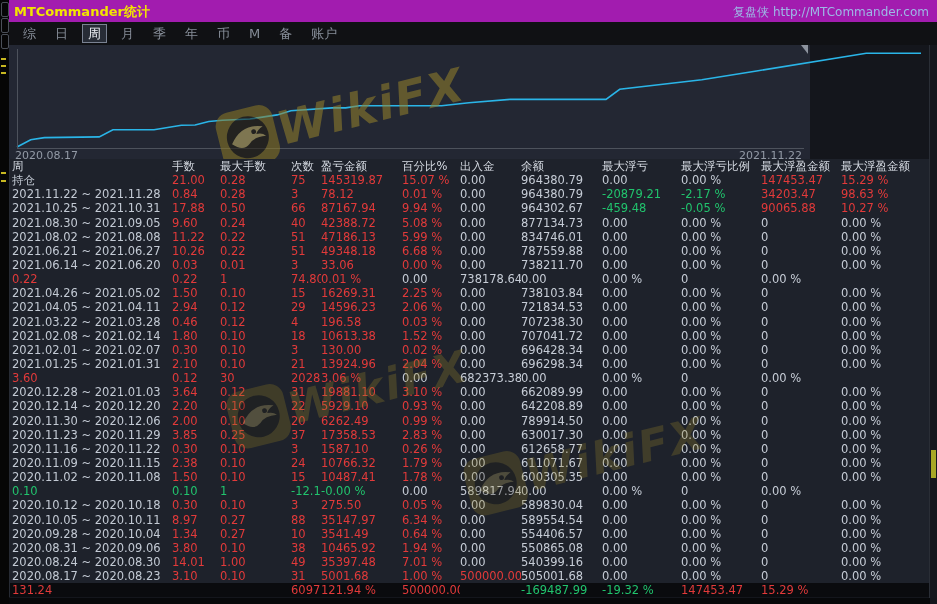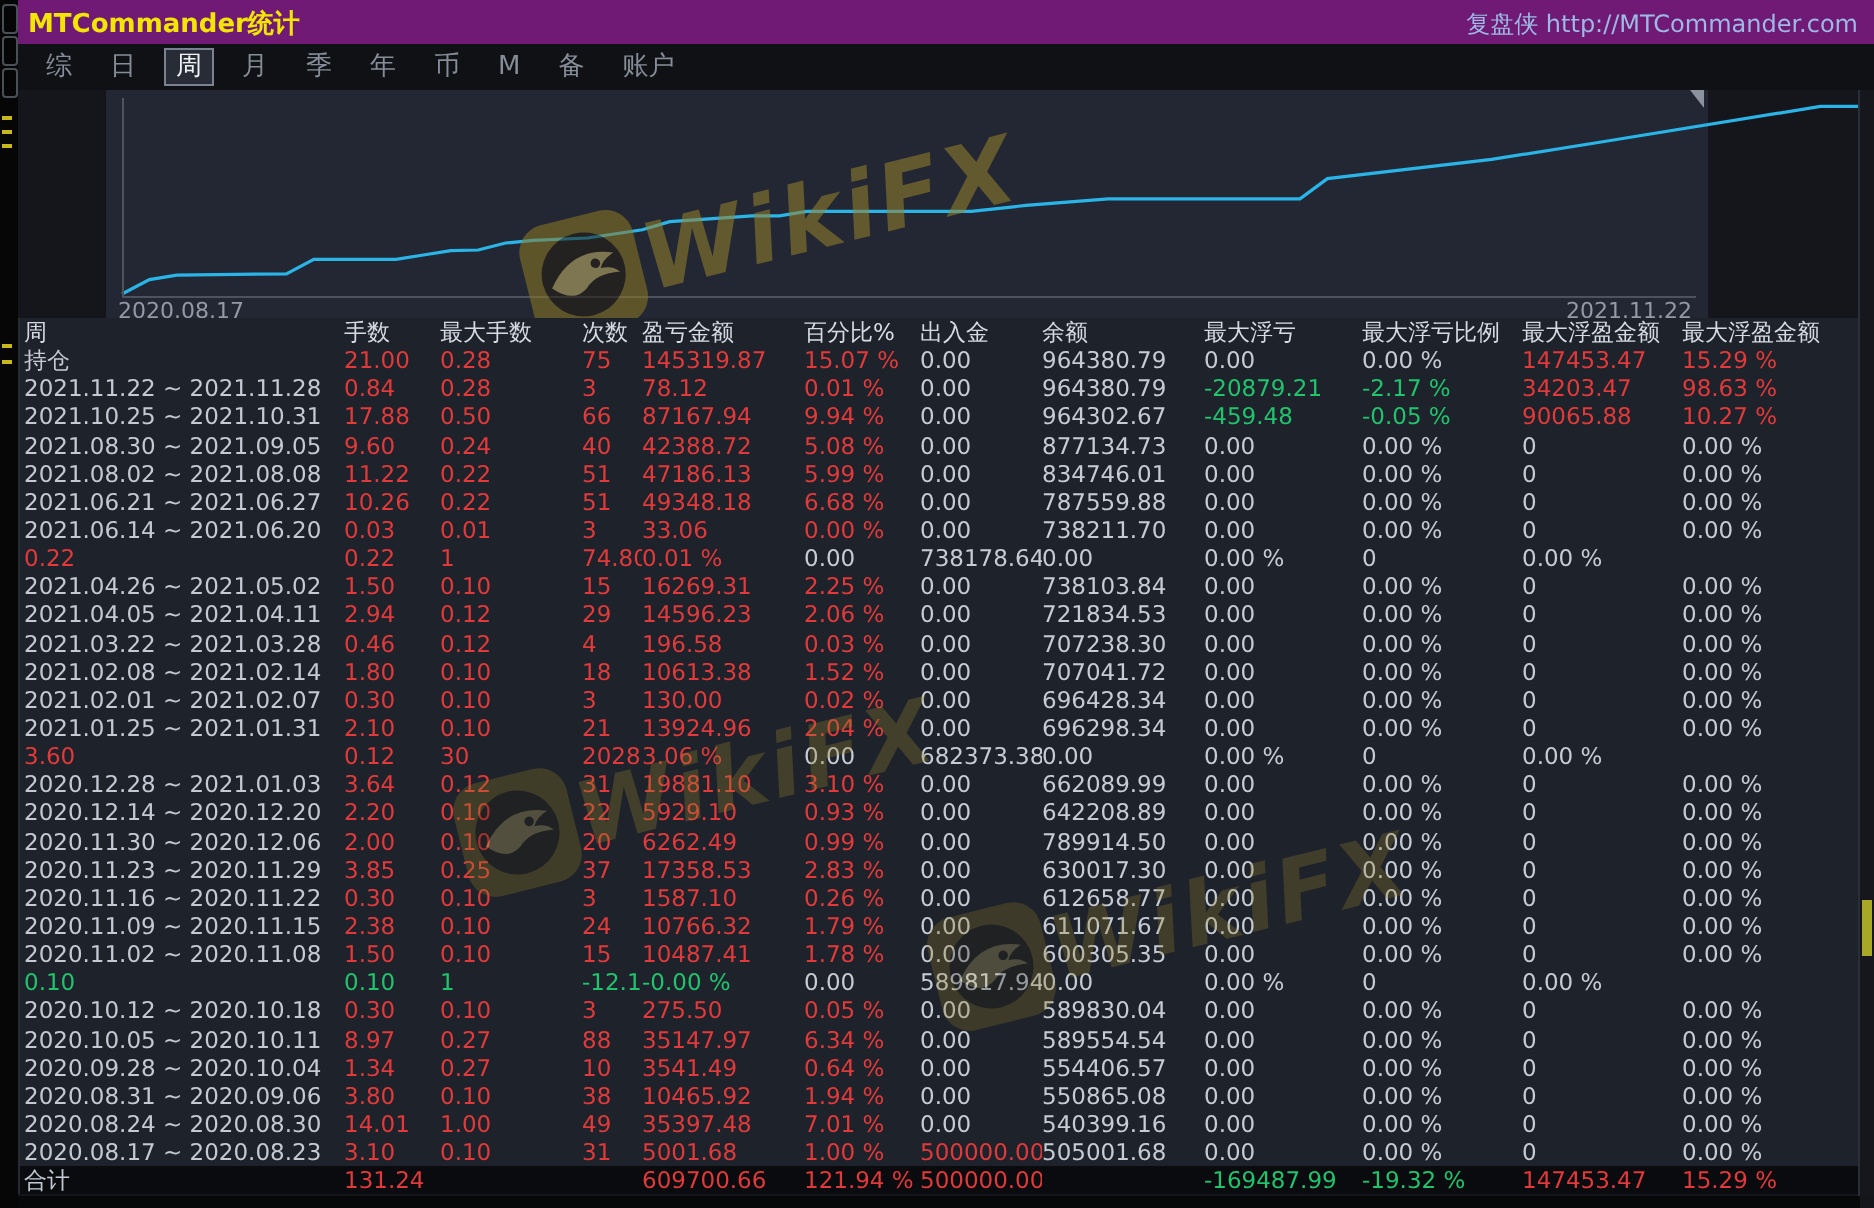--- a/index.html
+++ b/index.html
@@ -7,32 +7,32 @@
        font-family:"DejaVu Sans","Liberation Sans",sans-serif;
        -webkit-font-smoothing:none;}
   #app{position:absolute;inset:0;background:#14161c;}
 
   
   #left-strip{position:absolute;left:0;top:0;width:9px;height:604px;background:#060606;z-index:40;}
   .strip-box{position:absolute;left:1px;width:6px;height:13px;border:1px solid #4a4f58;border-radius:2px;}
   .strip-dash{position:absolute;left:1px;width:5px;height:2px;background:#c8b820;}
 
   
-  #titlebar{position:absolute;left:0;top:0;right:0;height:22px;background:#701a75;z-index:30;}
+  #titlebar{position:absolute;left:0;top:0;right:0;height:22px;background:#a21caf;z-index:30;}
   #title{position:absolute;left:14px;top:3px;font-size:13px;font-weight:bold;color:#f2e600;}
   #brand{position:absolute;right:8px;top:4px;font-size:12px;color:#9db9e6;text-align:center;}
 
   
   #menubar{position:absolute;left:9px;top:22px;right:0;height:23px;background:#101114;
            display:flex;align-items:center;gap:9px;padding-left:9px;z-index:30;}
   .menu-item{color:#868d98;font-size:13px;padding:0 5px;line-height:17px;cursor:default;}
   .menu-item.active{border:1px solid #7a8292;background:#272c36;color:#eef1f6;}
 
   
-  #chart{position:absolute;left:9px;top:45px;width:801px;height:115px;background:#232733;z-index:10;margin-left:44px;}
+  #chart{position:absolute;left:9px;top:45px;width:801px;height:115px;background:#232733;z-index:10;}
   #axis-left{position:absolute;left:8px;top:4px;width:1px;height:100px;background:#4d525c;}
   #axis-bottom{position:absolute;left:8px;top:103px;right:6px;height:1px;background:#4d525c;}
   #equity-svg{position:absolute;left:0;top:0;}
   .x-label{position:absolute;top:104px;font-size:11px;color:#939aa6;}
   #x-label-start{left:6px;}
   #x-label-end{right:8px;}
   #chart-corner{position:absolute;right:2px;top:0;width:0;height:0;
      border-left:7px solid transparent;border-top:9px solid #8d939e;}
 
   
@@ -527,21 +527,20 @@
         <div class="cell c-r">5001.68</div>
         <div class="cell c-r">1.00 %</div>
         <div class="cell c-r">500000.00</div>
         <div class="cell c-w">505001.68</div>
         <div class="cell c-w">0.00</div>
         <div class="cell c-w">0.00 %</div>
         <div class="cell c-w">0</div>
         <div class="cell c-w">0.00 %</div>
       </div>
       <div class="t-row total">
-        <div class="cell label">合计</div>
         <div class="cell c-r">131.24</div>
         <div class="cell c-w"></div>
         <div class="cell c-w"></div>
         <div class="cell c-r">609700.66</div>
         <div class="cell c-r">121.94 %</div>
         <div class="cell c-r">500000.00</div>
         <div class="cell c-w"></div>
         <div class="cell c-g">-169487.99</div>
         <div class="cell c-g">-19.32 %</div>
         <div class="cell c-r">147453.47</div>

